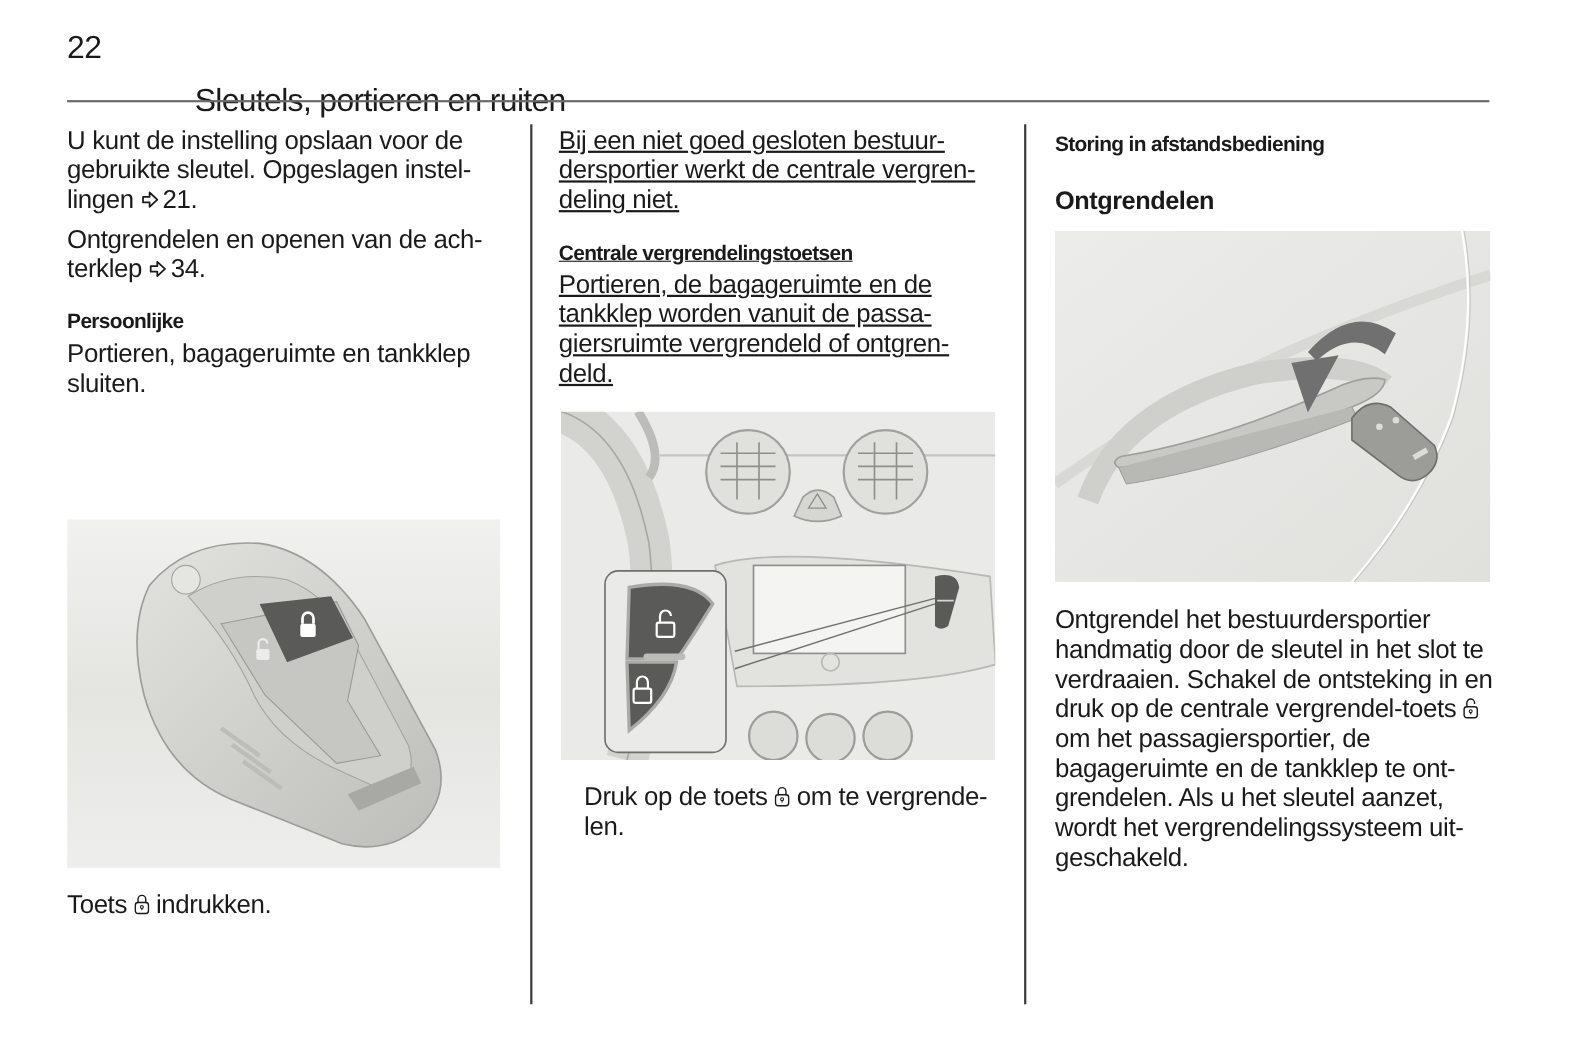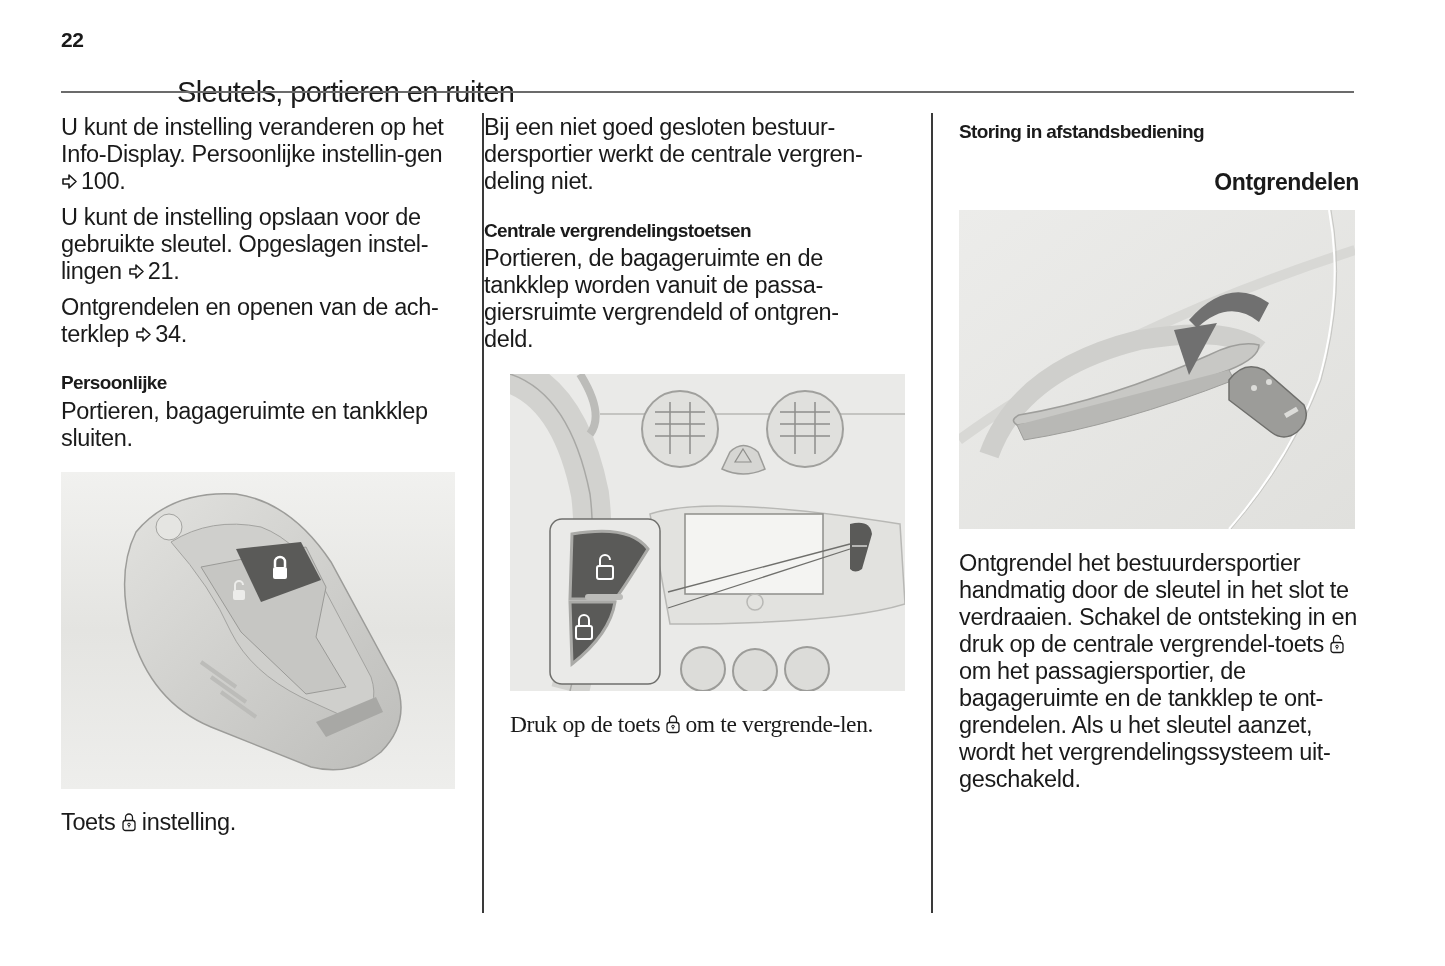--- a/index.html
+++ b/index.html
@@ -3,21 +3,21 @@
   <meta charset="utf-8">
   <style>
     html, body { margin: 0; padding: 0; background: #ffffff; }
     body {
       width: 1445px; height: 966px; position: relative; overflow: hidden;
       font-family: "Liberation Sans", "DejaVu Sans", sans-serif;
       color: #1a1a1a;
     }
     .page-num {
       position: absolute; left: 61px; top: 28px;
-      font-size: 21px; font-weight: bold; letter-spacing: -0.5px;
+      font-size: 29px; font-weight: normal; letter-spacing: -0.5px;
     }
     .page-title {
       position: absolute; left: 177px; top: 28px;
       font-size: 29px; letter-spacing: -0.6px; margin-top: 48px;
     }
     .header-rule {
       position: absolute; left: 61px; top: 91px; width: 1293px; height: 2px;
       background: #6b6b6b;
     }
     .col-divider {
@@ -25,46 +25,40 @@
     }
     .col {
       position: absolute; top: 114px;
       font-size: 23.5px; line-height: 27px; letter-spacing: -0.35px;
     }
     .col p { margin: 0 0 9px 0; }
     .col h2 {
       margin: 0; font-size: 19px; line-height: 30px; font-weight: bold; letter-spacing: -0.6px;
     }
     .col h3 {
-      margin: 0; font-size: 23px; line-height: 27px; font-weight: bold; letter-spacing: -0.4px; text-align: right;
+      margin: 0; font-size: 23px; line-height: 27px; font-weight: bold; letter-spacing: -0.4px;
     }
     .ref-arrow { display: inline-block; width: 17px; height: 17px; vertical-align: -1px; margin-right: 3px; }
     .lock-glyph { display: inline-block; width: 14px; height: 20px; vertical-align: -2px; }
     .figure {
       position: absolute; overflow: hidden;
     }
     .figure svg { display: block; }
   </style>
 </head>
 <body>
 
 <div class="page-num">22</div>
 <div class="page-title">Sleutels, portieren en ruiten</div>
 <div class="header-rule"></div>
 
 <div class="col-divider" style="left:482px"></div>
 <div class="col-divider" style="left:931px"></div>
 
 <div class="col" style="left:61px; width:400px;">
-  <p>
-    <span>U kunt de instelling veranderen op het Info-Display. Persoonlijke instellin-gen</span>
-    <svg class="ref-arrow" viewBox="0 0 17 17">
-        <path d="M2 6 H8 V2 L15 8.5 L8 15 V11 H2 Z" fill="none" stroke="#1a1a1a" stroke-width="1.6" stroke-linejoin="round"></path>
-      </svg><span>100.</span>
-  </p>
   <p>
     <span>U kunt de instelling opslaan voor de gebruikte sleutel. Opgeslagen instel-lingen</span>
     <svg class="ref-arrow" viewBox="0 0 17 17">
         <path d="M2 6 H8 V2 L15 8.5 L8 15 V11 H2 Z" fill="none" stroke="#1a1a1a" stroke-width="1.6" stroke-linejoin="round"></path>
       </svg><span>21.</span>
   </p>
   <p style="margin-bottom:20px">
     <span>Ontgrendelen en openen van de ach-terklep</span>
     <svg class="ref-arrow" viewBox="0 0 17 17">
         <path d="M2 6 H8 V2 L15 8.5 L8 15 V11 H2 Z" fill="none" stroke="#1a1a1a" stroke-width="1.6" stroke-linejoin="round"></path>
@@ -109,24 +103,24 @@
 </div>
 
 <div class="col" style="left:61px; top:809px; width:400px;">
   <span>Toets</span>
   <svg class="lock-glyph" viewBox="0 0 14 20">
       <path d="M3.5 9 V5.5 A3.5 3.5 0 0 1 10.5 5.5 V9" fill="none" stroke="#1a1a1a" stroke-width="1.3"></path>
       <rect x="1" y="8.5" width="12" height="10" rx="2.5" fill="none" stroke="#1a1a1a" stroke-width="1.3"></rect>
       <circle cx="7" cy="12.5" r="1.3" fill="none" stroke="#1a1a1a" stroke-width="1"></circle>
       <line x1="7" y1="13.8" x2="7" y2="15.5" stroke="#1a1a1a" stroke-width="1"></line>
     </svg>
-  <span>instelling.</span>
-</div>
-
-<div class="col" style="left:484px; width:400px;">
+  <span>indrukken.</span>
+</div>
+
+<div class="col" style="left:508px; width:400px;text-decoration:underline;">
   <p style="margin-bottom:21px">Bij een niet goed gesloten bestuur-dersportier werkt de centrale vergren-deling niet.</p>
   <h2 style="line-height:29px">Centrale vergrendelingstoetsen</h2>
   <p>Portieren, de bagageruimte en de tankklep worden vanuit de passa-giersruimte vergrendeld of ontgren-deld.</p>
 </div>
 
 <div class="figure" style="left:510px; top:374px; width:395px; height:317px;">
   <svg width="395" height="317" viewBox="0 0 395 317">
     <rect width="395" height="317" fill="#eaeae8"></rect>
 
     <path d="M0 0 Q60 20 80 120 Q90 200 60 317" fill="none" stroke="#d2d2cf" stroke-width="38"></path>
@@ -177,21 +171,21 @@
     <rect x="75" y="220" width="38" height="6" rx="3" fill="#bcbcb9"></rect>
 
     <rect x="87" y="192" width="16" height="13" rx="2" fill="none" stroke="#ffffff" stroke-width="2"></rect>
     <path d="M90 192 V186 A5 5 0 0 1 100 186" fill="none" stroke="#ffffff" stroke-width="2"></path>
 
     <rect x="66" y="252" width="16" height="13" rx="2" fill="none" stroke="#ffffff" stroke-width="2"></rect>
     <path d="M69 252 V246 A5 5 0 0 1 79 246 V252" fill="none" stroke="#ffffff" stroke-width="2"></path>
   </svg>
 </div>
 
-<div class="col" style="left:510px; top:711px; width:400px;font-family:Liberation Serif, serif;">
+<div class="col" style="left:531px; top:711px; width:400px;">
   <p>
     <span>Druk op de toets</span>
     <svg class="lock-glyph" viewBox="0 0 14 20">
         <path d="M3.5 9 V5.5 A3.5 3.5 0 0 1 10.5 5.5 V9" fill="none" stroke="#1a1a1a" stroke-width="1.3"></path>
         <rect x="1" y="8.5" width="12" height="10" rx="2.5" fill="none" stroke="#1a1a1a" stroke-width="1.3"></rect>
         <circle cx="7" cy="12.5" r="1.3" fill="none" stroke="#1a1a1a" stroke-width="1"></circle>
         <line x1="7" y1="13.8" x2="7" y2="15.5" stroke="#1a1a1a" stroke-width="1"></line>
       </svg>
     <span>om te vergrende-len.</span>
   </p>

